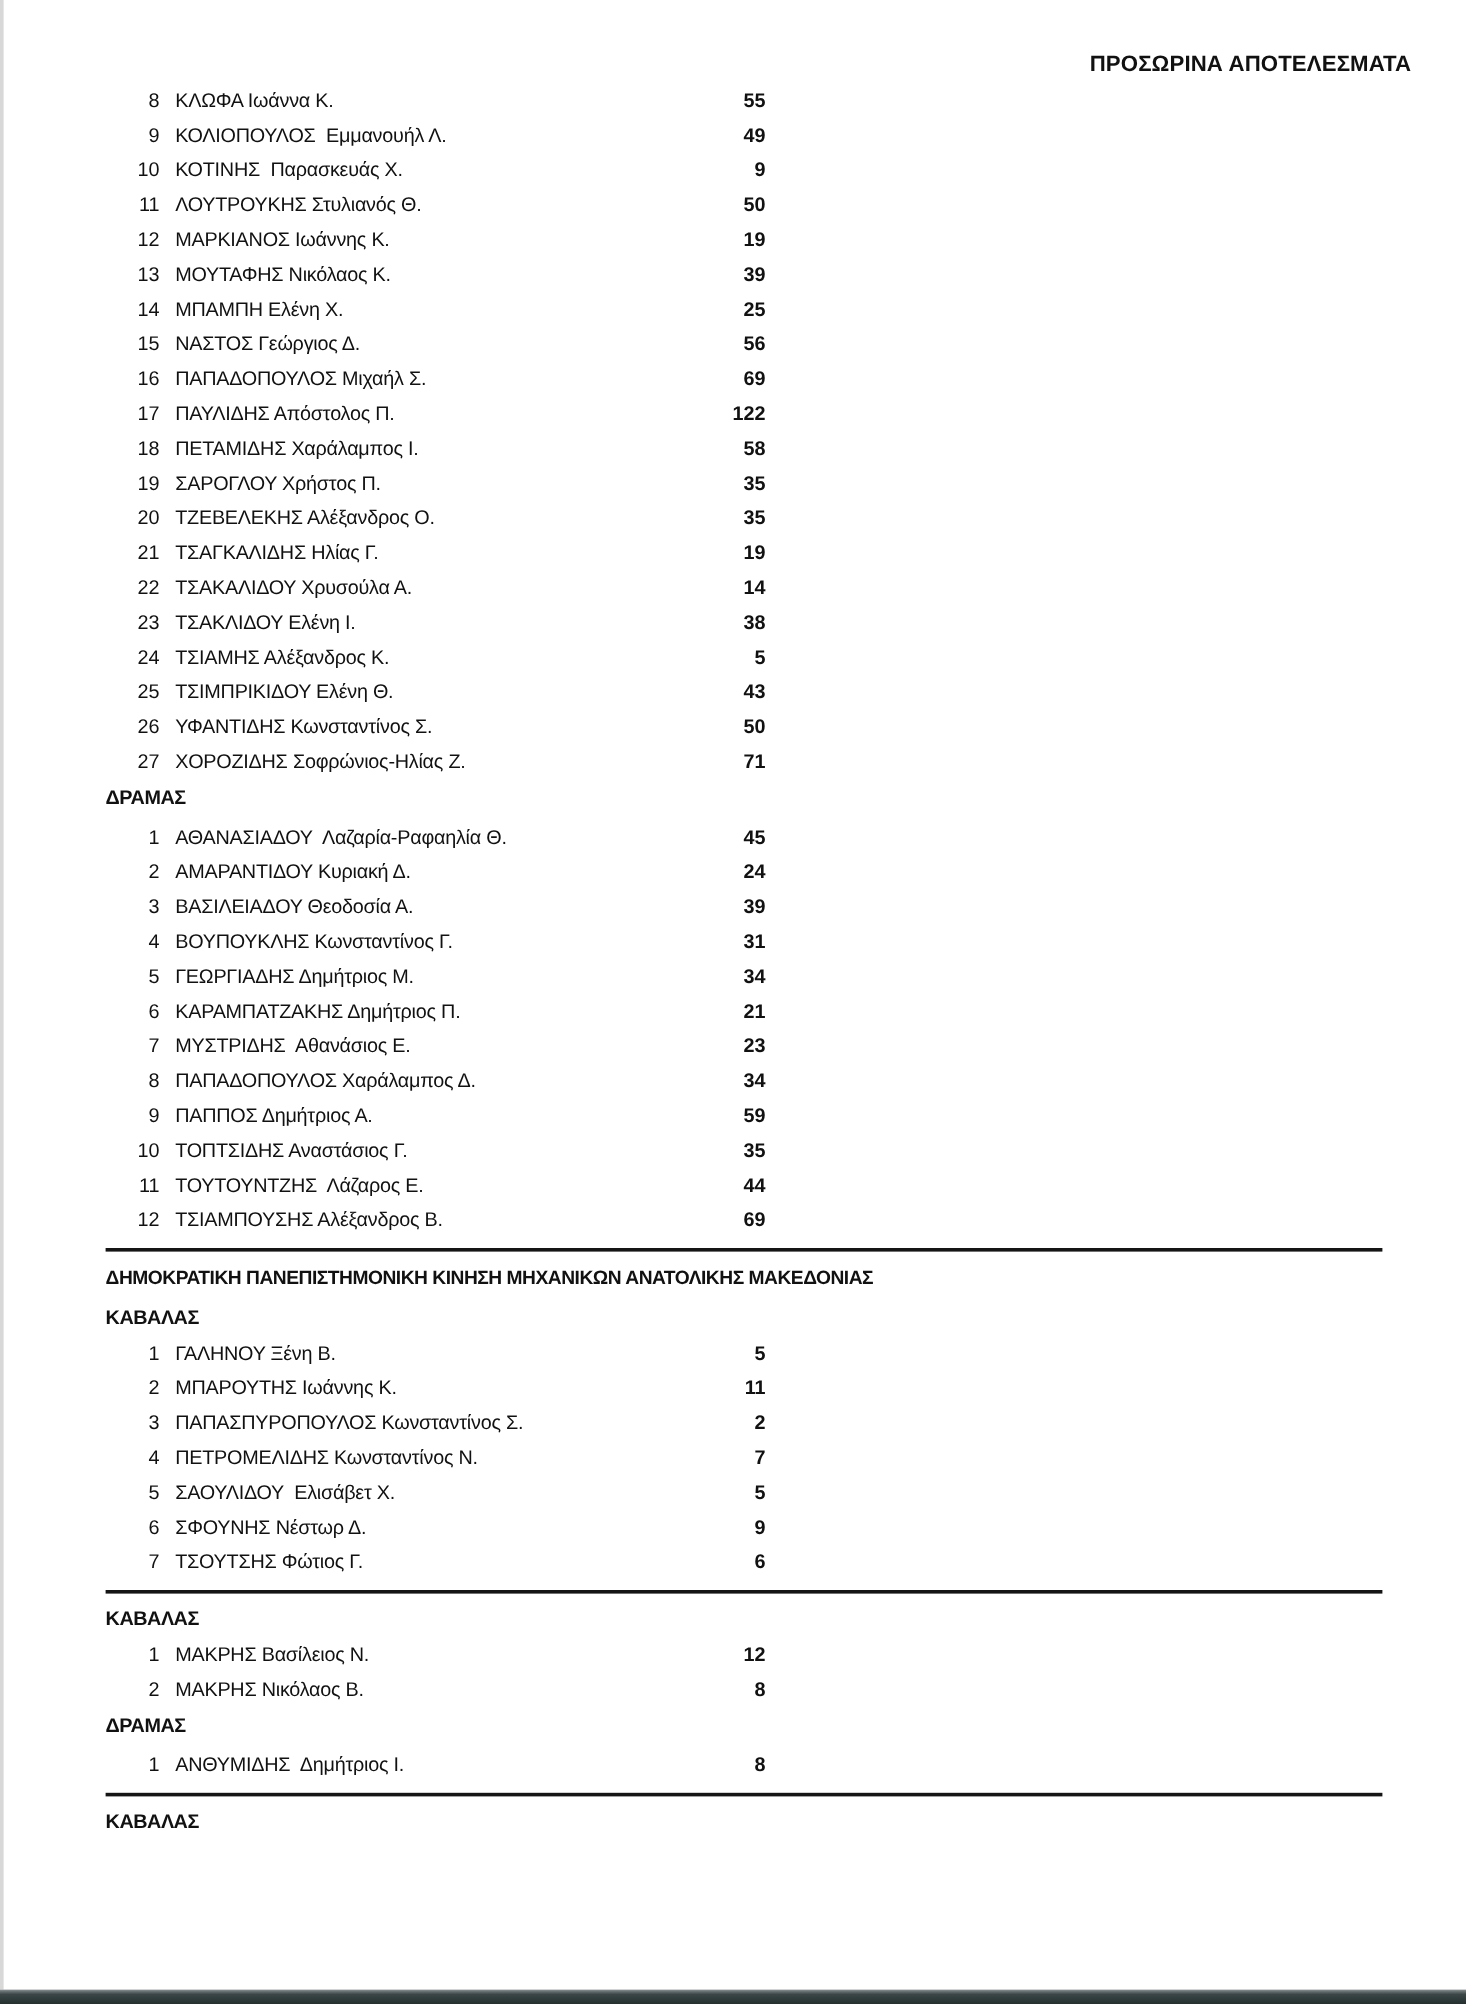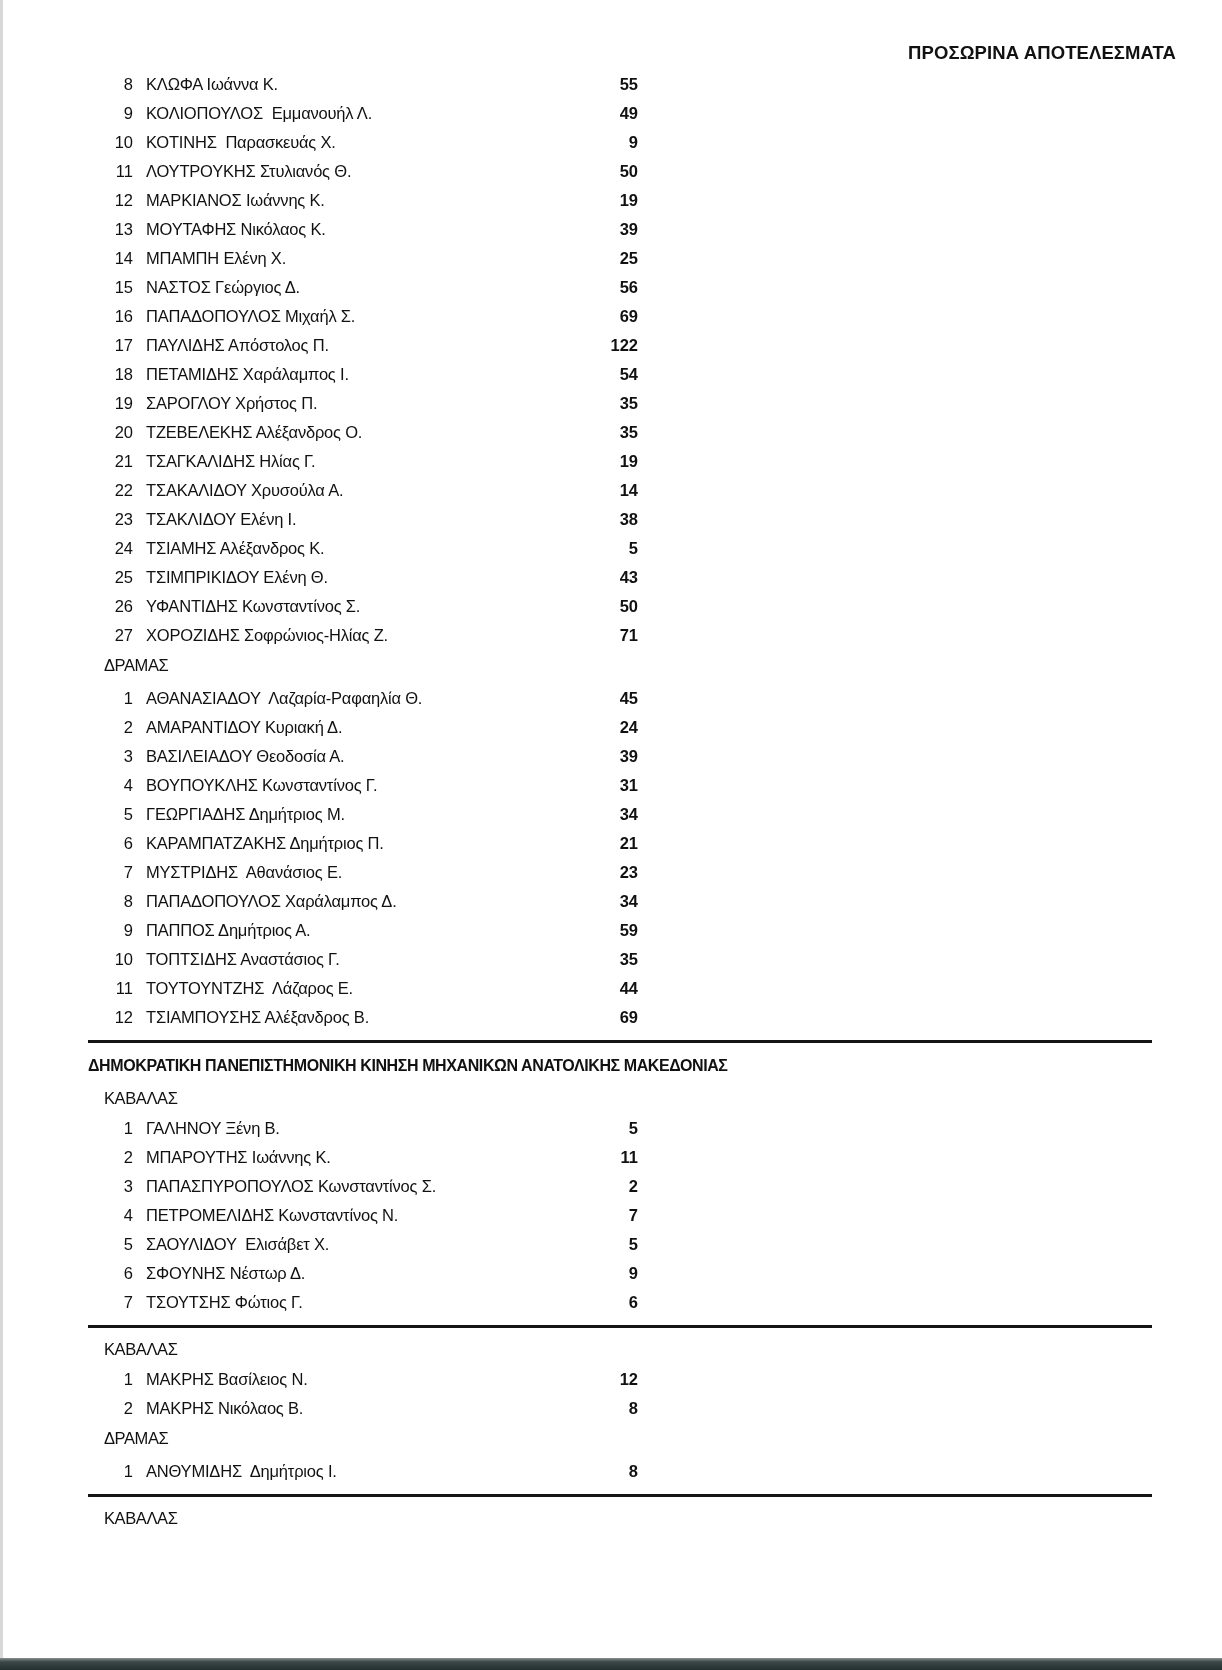--- a/index.html
+++ b/index.html
@@ -63,23 +63,22 @@
     position: absolute;
     left: 500px;
     width: 50px;
     text-align: right;
     font-weight: bold;
   }
   .district {
     height: 31px;
     line-height: 31px;
     font-size: 16.5px;
-    font-weight: normal;
+    font-weight: bold;
     letter-spacing: -0.4px;
-    margin-left: 16px;
   }
   .district.spaced {
     height: 34px;
     line-height: 30px;
   }
   .rule {
     height: 3px;
     background: #151515;
     margin: 8px 0 6px 0;
   }
@@ -157,21 +156,21 @@
             <span class="votes">69</span>
           </div>
         <div class="row">
             <span class="num">17</span>
             <span class="name">ΠΑΥΛΙΔΗΣ Απόστολος Π.</span>
             <span class="votes">122</span>
           </div>
         <div class="row">
             <span class="num">18</span>
             <span class="name">ΠΕΤΑΜΙΔΗΣ Χαράλαμπος Ι.</span>
-            <span class="votes">54</span>
+            <span class="votes">58</span>
           </div>
         <div class="row">
             <span class="num">19</span>
             <span class="name">ΣΑΡΟΓΛΟΥ Χρήστος Π.</span>
             <span class="votes">35</span>
           </div>
         <div class="row">
             <span class="num">20</span>
             <span class="name">ΤΖΕΒΕΛΕΚΗΣ Αλέξανδρος Ο.</span>
             <span class="votes">35</span>

